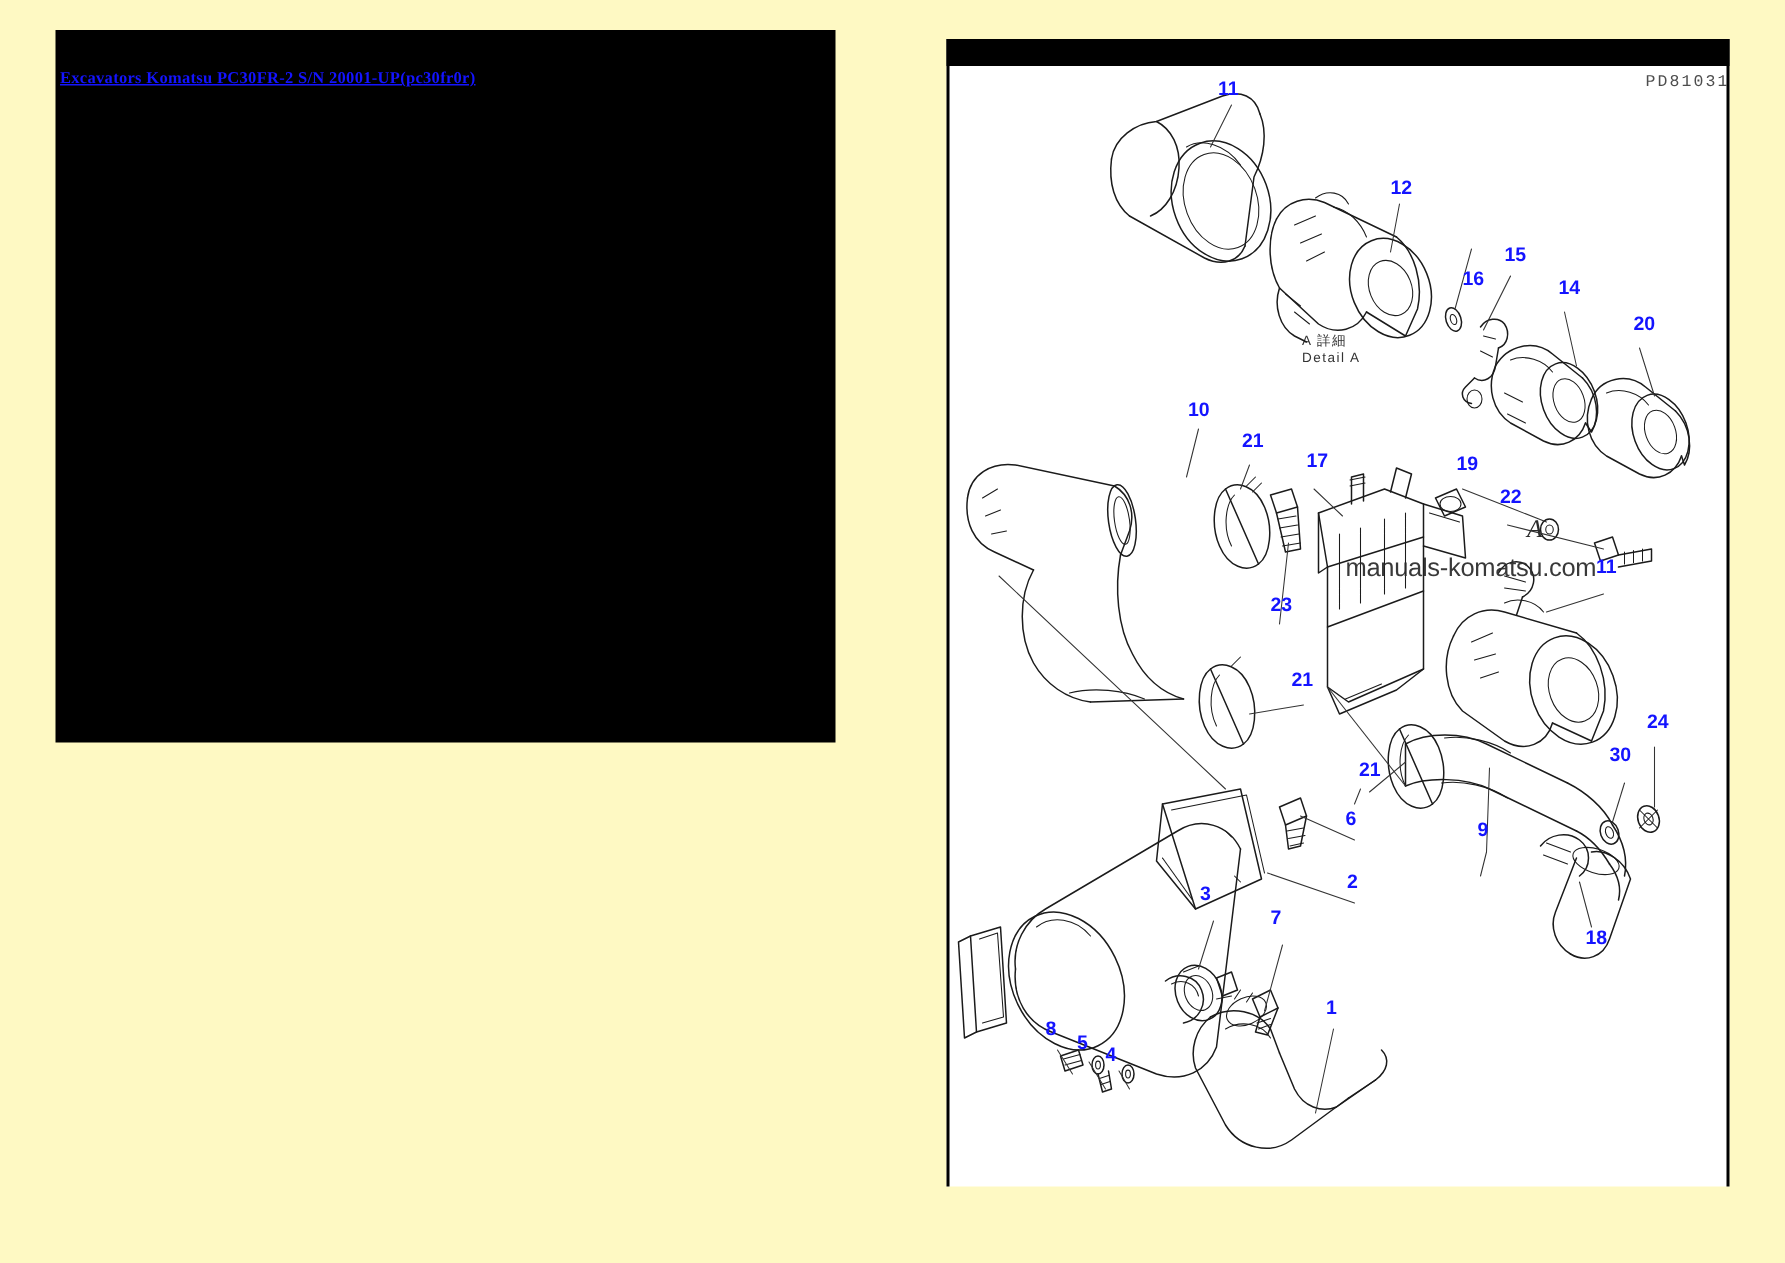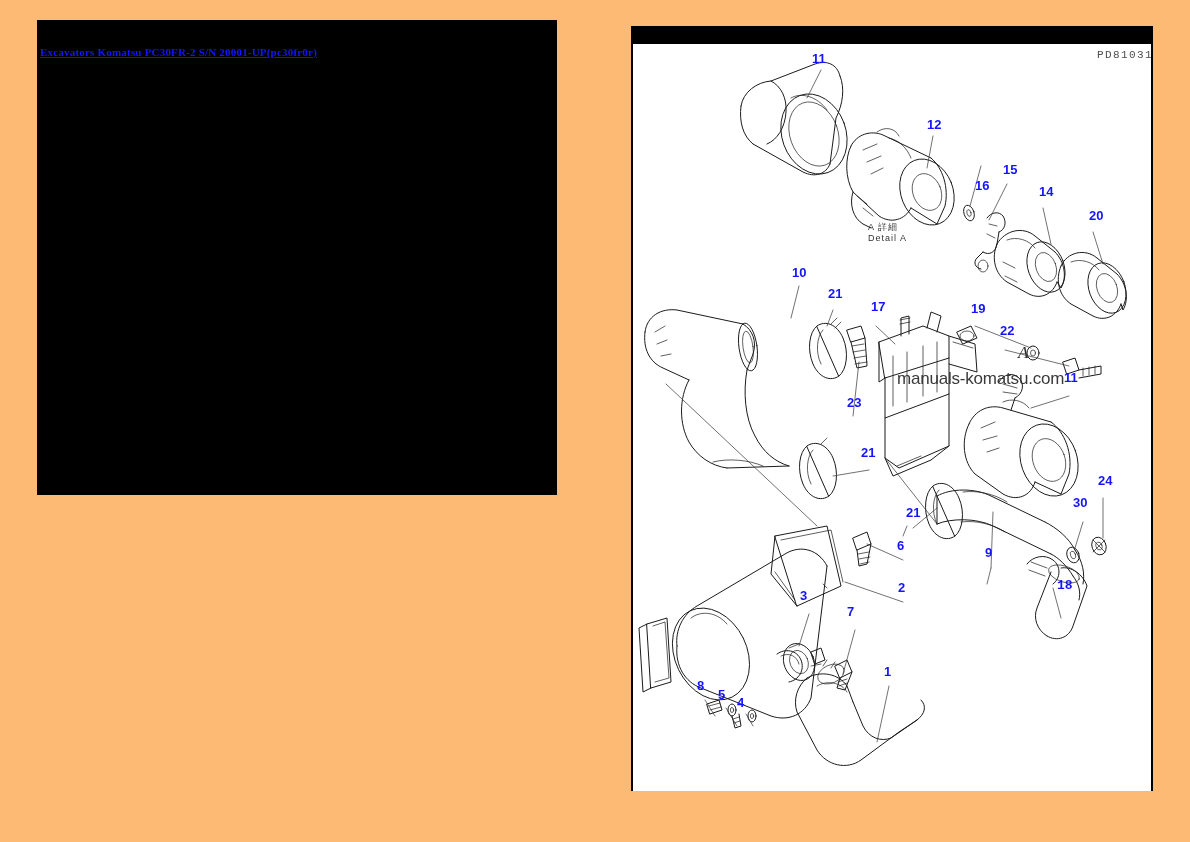--- a/index.html
+++ b/index.html
@@ -9,21 +9,21 @@
     width: 1190px;
     height: 842px;
     overflow: hidden;
     font-family: "Liberation Sans", sans-serif;
   }
 
   #page {
     position: relative;
     width: 1190px;
     height: 842px;
-    background: #fdba74;
+    background: #fef9c3;
   }
 
   
   #left-panel {
     position: absolute;
     left: 37px;
     top: 20px;
     width: 520px;
     height: 475px;
     background: #000000;
@@ -180,21 +180,21 @@
       <div class="callout" style="left: 847px; top: 396px; color: rgb(20, 20, 255);">23</div>
       <div class="callout" style="left: 861px; top: 446px; color: rgb(20, 20, 255);">21</div>
       <div class="callout" style="left: 1098px; top: 474px; color: rgb(20, 20, 255);">24</div>
       <div class="callout" style="left: 1073px; top: 496px; color: rgb(20, 20, 255);">30</div>
       <div class="callout" style="left: 906px; top: 506px; color: rgb(20, 20, 255);">21</div>
       <div class="callout" style="left: 897px; top: 539px; color: rgb(20, 20, 255);">6</div>
       <div class="callout" style="left: 985px; top: 546px; color: rgb(20, 20, 255);">9</div>
       <div class="callout" style="left: 898px; top: 581px; color: rgb(20, 20, 255);">2</div>
       <div class="callout" style="left: 800px; top: 589px; color: rgb(20, 20, 255);">3</div>
       <div class="callout" style="left: 847px; top: 605px; color: rgb(20, 20, 255);">7</div>
-      <div class="callout" style="left: 1057px; top: 579px; color: rgb(20, 20, 255); font-family: Liberation Mono, monospace;">18</div>
+      <div class="callout" style="left: 1057px; top: 618px; color: rgb(20, 20, 255);">18</div>
       <div class="callout" style="left: 884px; top: 665px; color: rgb(20, 20, 255);">1</div>
       <div class="callout" style="left: 697px; top: 679px; color: rgb(20, 20, 255);">8</div>
       <div class="callout" style="left: 718px; top: 688px; color: rgb(20, 20, 255);">5</div>
       <div class="callout" style="left: 737px; top: 696px; color: rgb(20, 20, 255);">4</div>
     </div>
 
   <svg id="art" viewBox="0 0 522 765">
 
     <g>
       <path d="M110 80 C112 66 126 56 140 55 L184 38 C196 34 206 38 209 50"></path>

